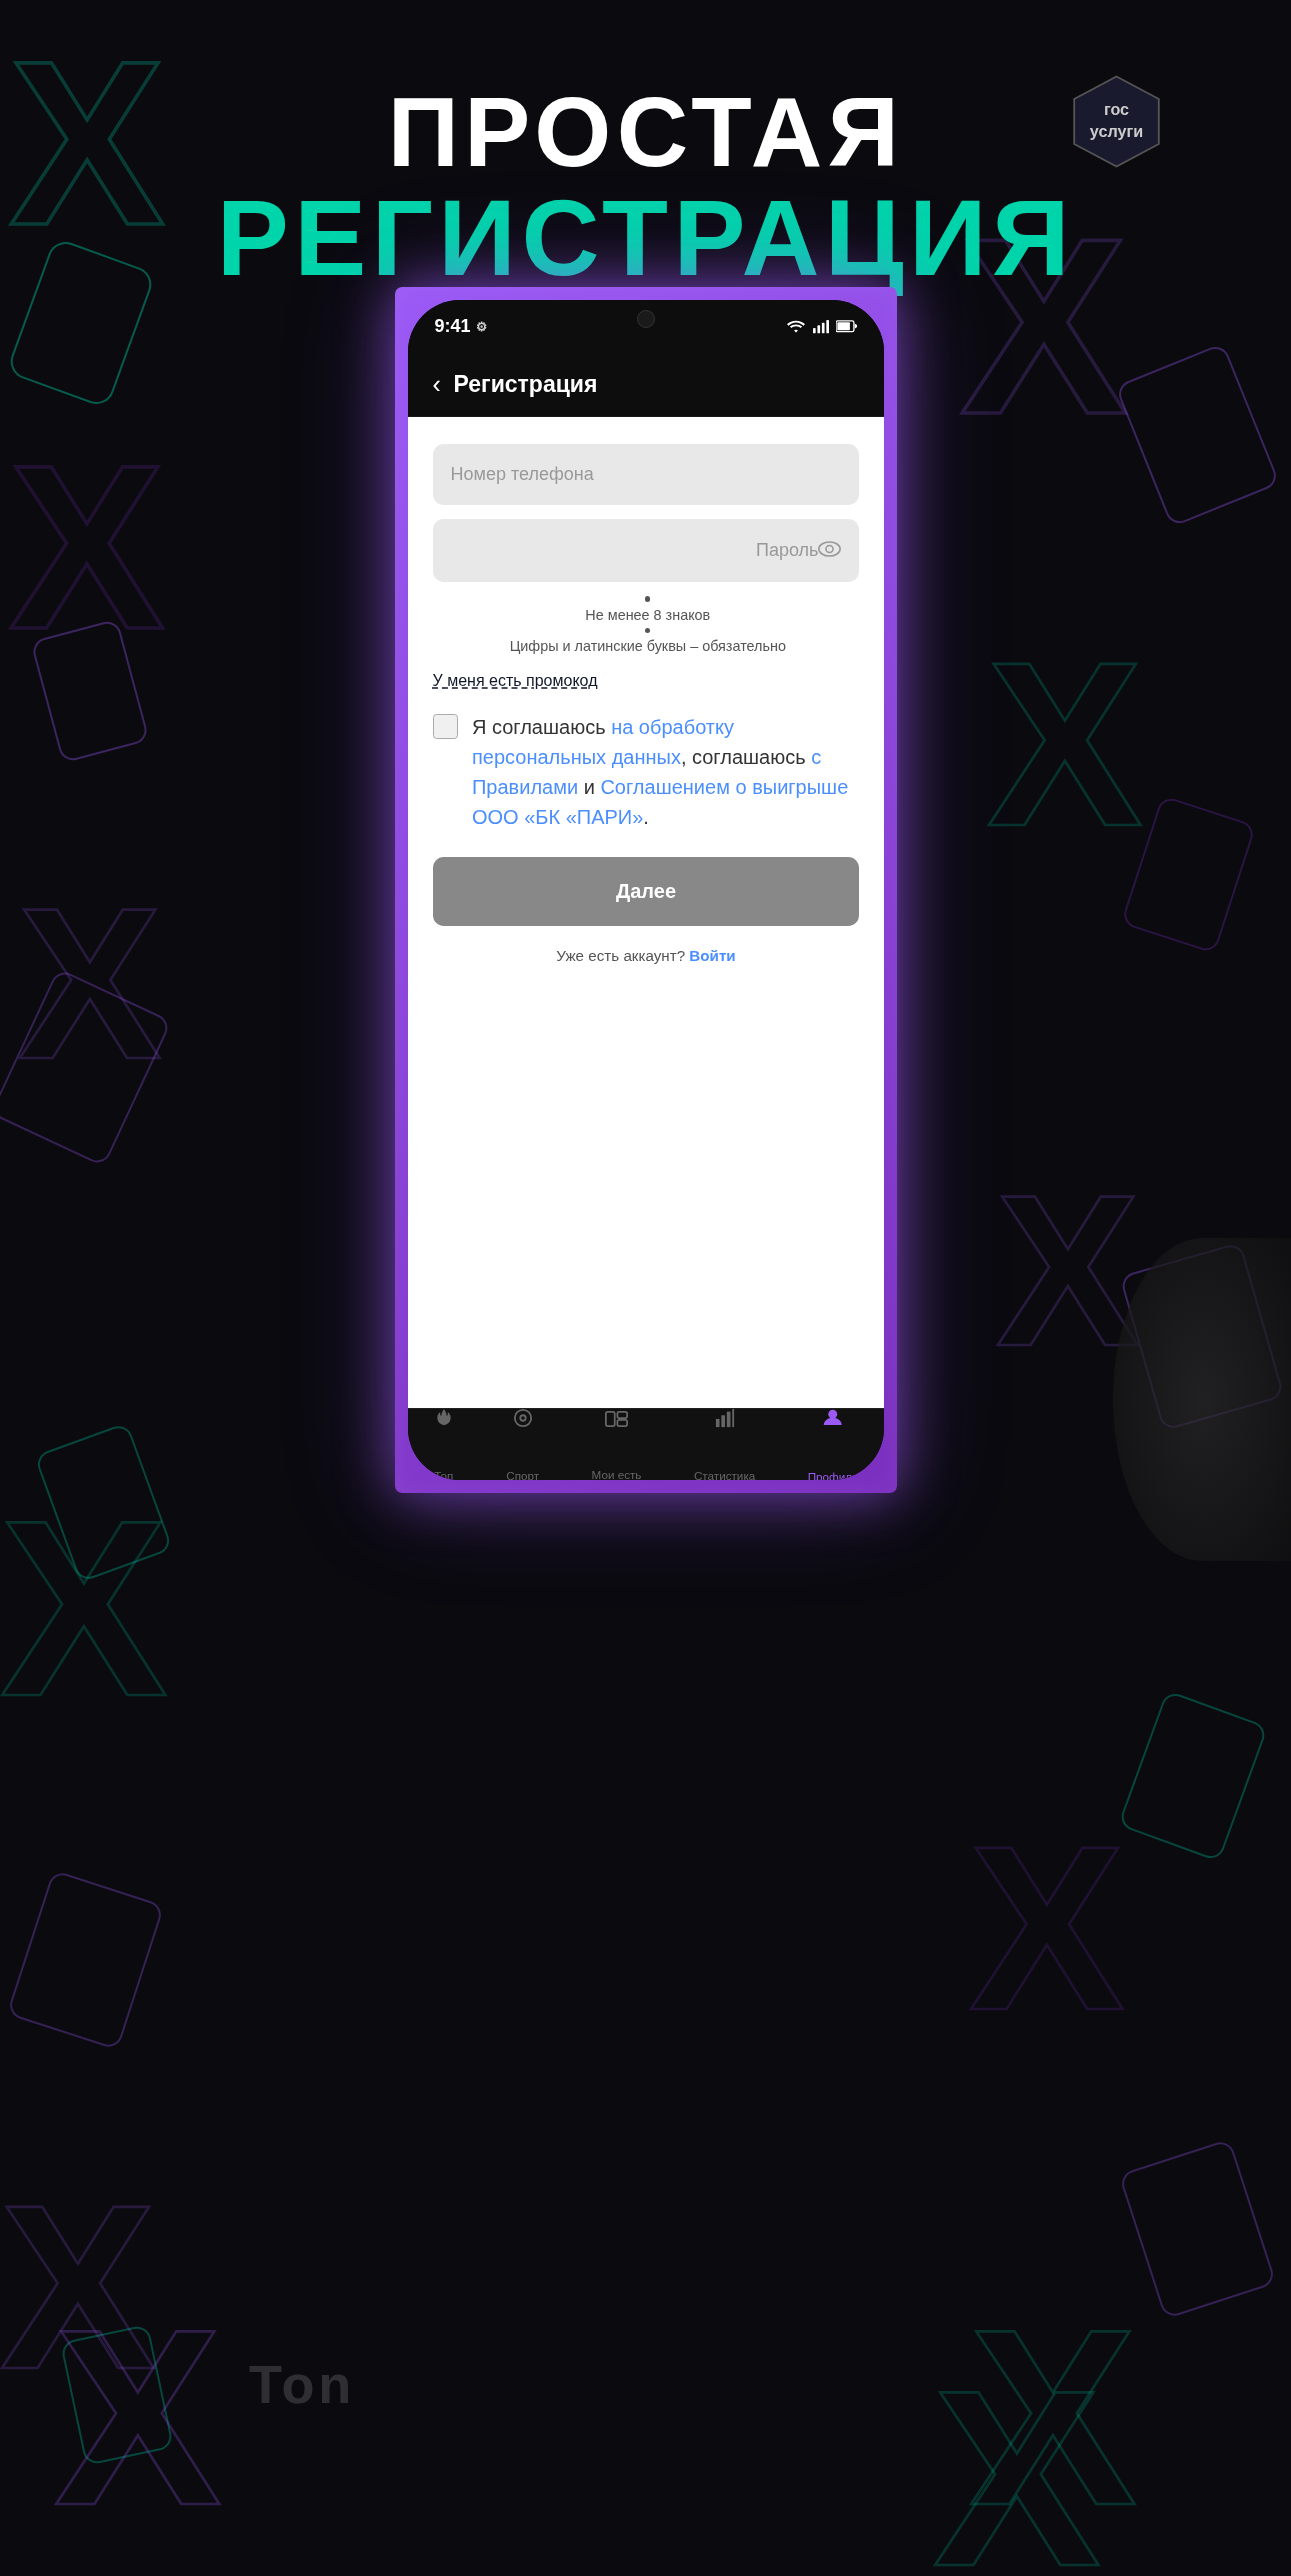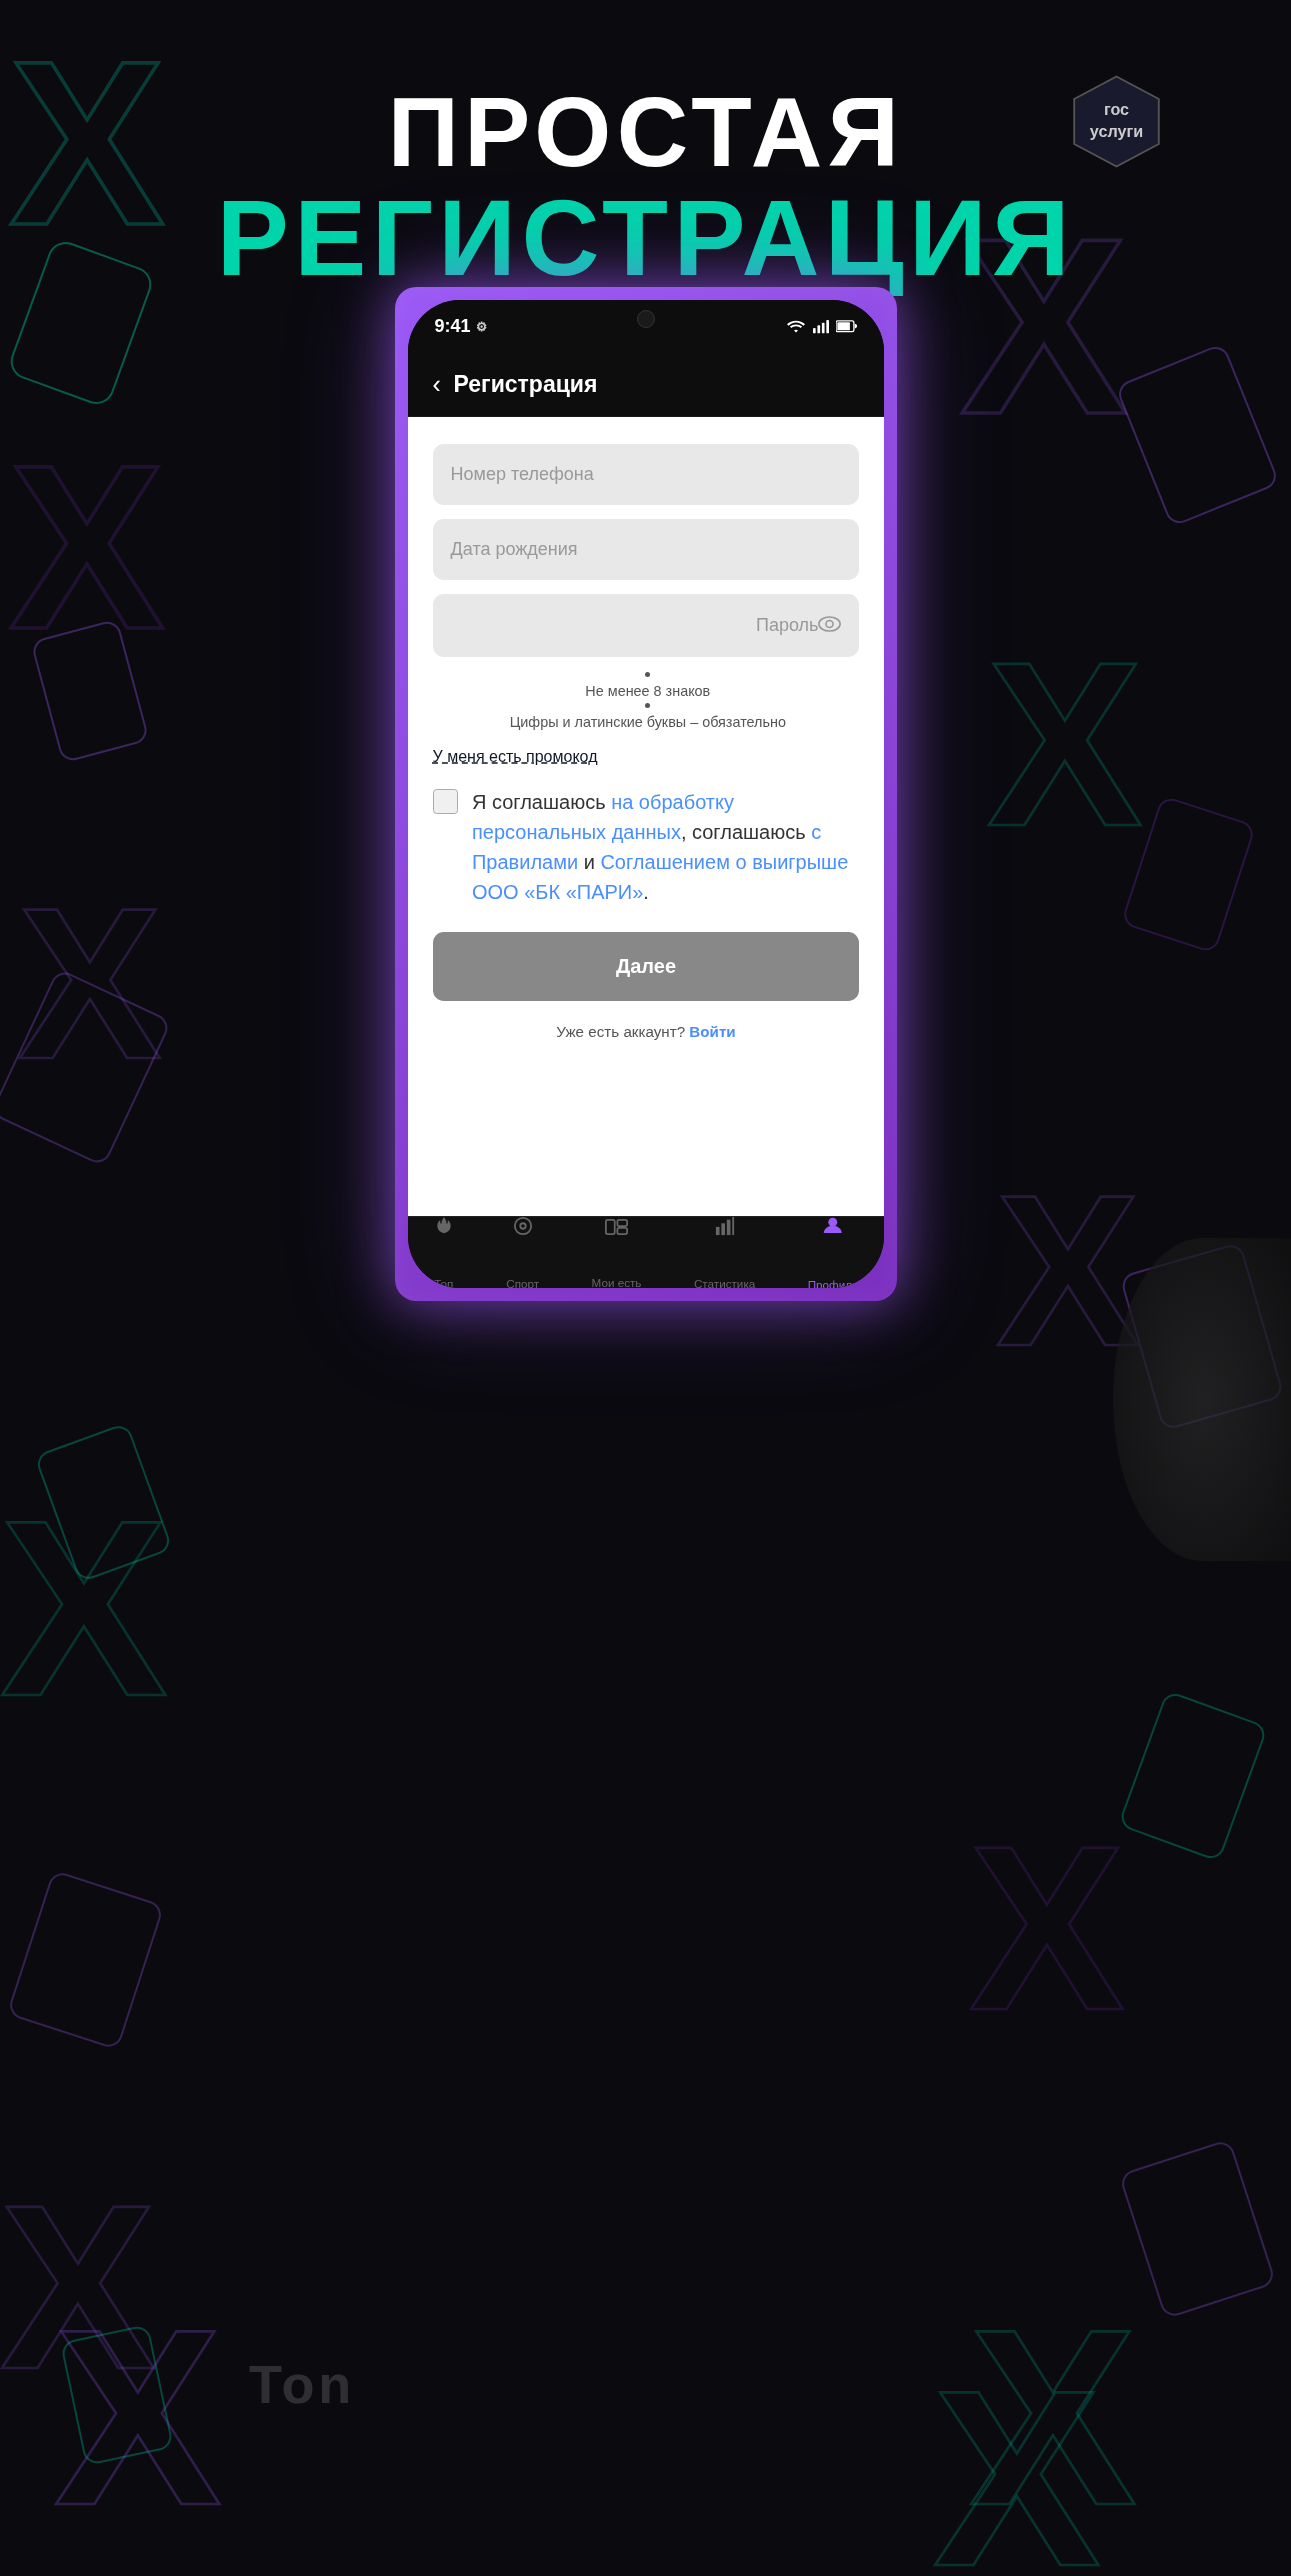--- a/index.html
+++ b/index.html
@@ -71,23 +71,23 @@
       position: absolute;
       top: 287px;
       left: 50%;
       transform: translateX(-50%);
       width: 502px;
       height: 1014px;
     }
 
     .phone-outer {
       width: 502px;
-      height: 1014px;
+      height: 1206px;
       background: linear-gradient(145deg, #9b59f5, #7b2fbf);
-      border-radius: 21px;
+      border-radius: 7px;
       padding: 12.6px;
       box-shadow:
         0 0 54px rgba(155, 89, 245, 0.6),
         0 0 108px rgba(155, 89, 245, 0.3),
         inset 0 0 27px rgba(255,255,255,0.05);
     }
 
     .phone-inner {
       width: 100%;
       height: 100%;
@@ -449,23 +449,20 @@
       </div>
 
       <div class="form-area">
 
         
         <div class="form-field">
           <span class="field-placeholder">Номер телефона</span>
         </div>
 
         
-        <div class="form-field">
-          <span class="field-placeholder">Дата рождения</span>
-        </div>
 
         
         <div class="form-field-row">
           <span class="field-placeholder">Пароль</span>
           <span class="eye-icon-wrap">
             
             <svg width="23" height="16" viewBox="0 0 26 18" fill="none" stroke="#999" stroke-width="1.8">
               <ellipse cx="13" cy="9" rx="12" ry="8"></ellipse>
               <circle cx="13" cy="9" r="4" fill="none"></circle>
             </svg>

